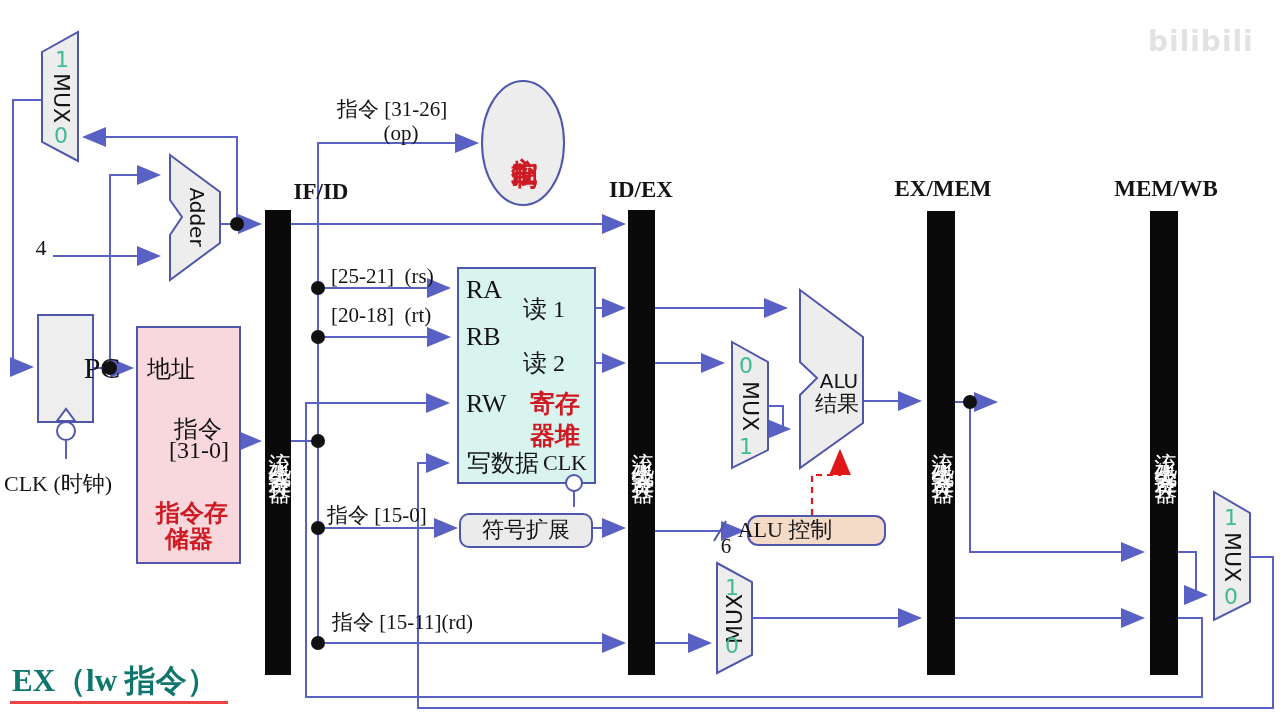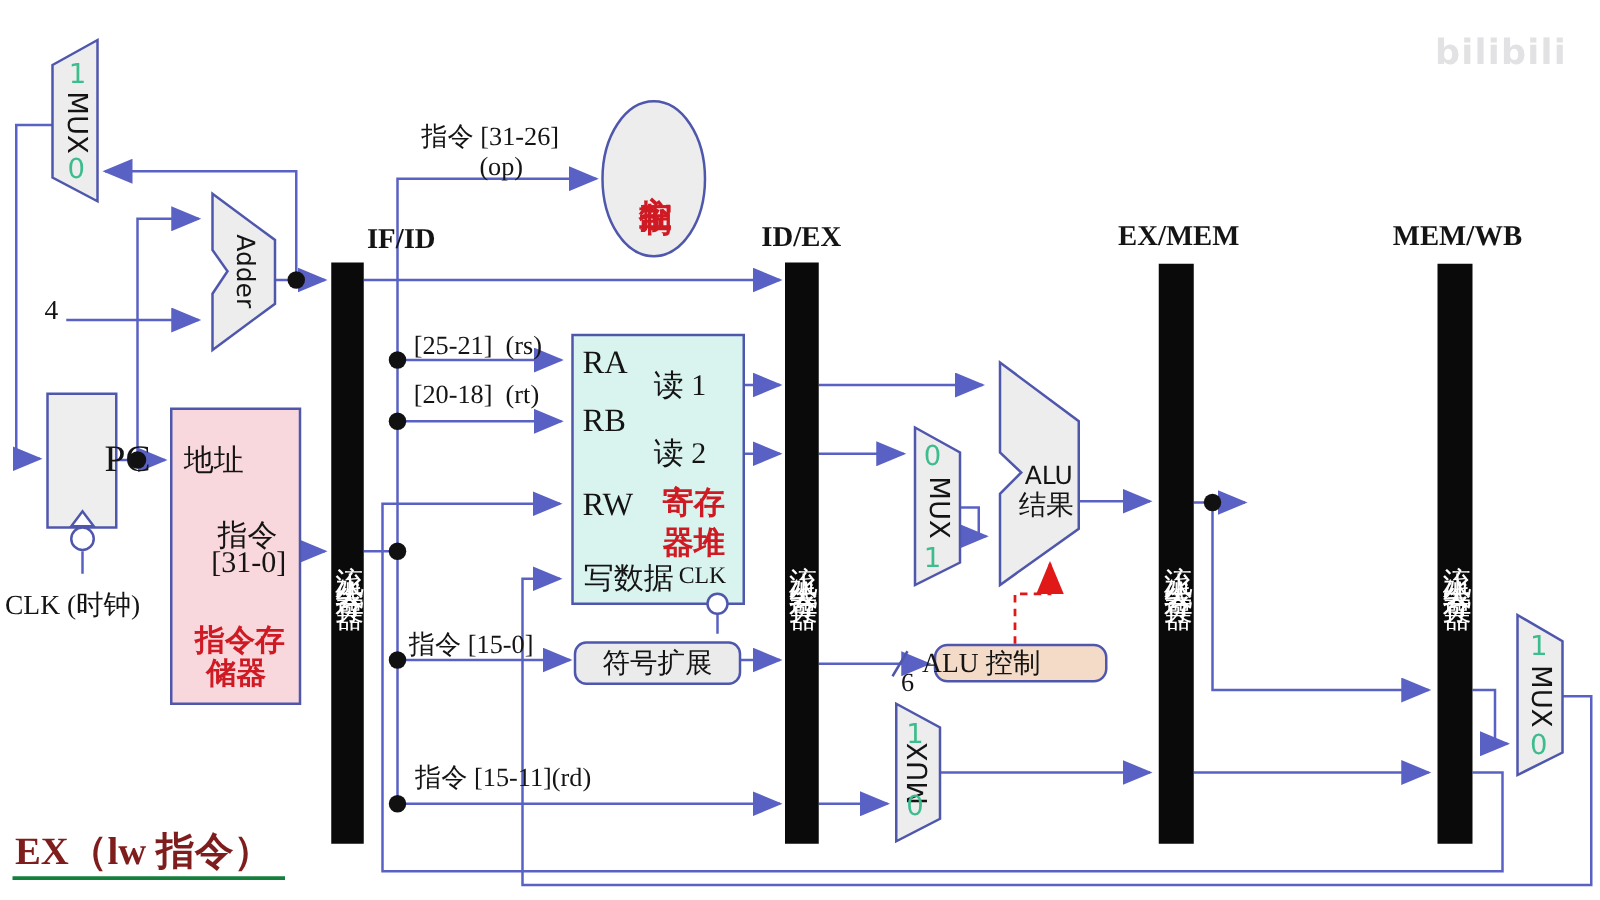--- a/index.html
+++ b/index.html
@@ -13,21 +13,21 @@
   .red{color:#cf1a24;font-weight:bold;}
   .green{color:#3dbd8e;font-family:"DejaVu Sans", sans-serif;font-size:22px;}
   .barlabel{font-size:23px;font-weight:bold;}
   .vbar{writing-mode:vertical-rl;text-orientation:upright;color:#ffffff;
         font-size:23px;letter-spacing:6px;transform:translate(-50%,-50%);}
   .vcjk{writing-mode:vertical-rl;text-orientation:upright;letter-spacing:3px;}
   .vmux{writing-mode:vertical-rl;text-orientation:mixed;font-family:"DejaVu Sans", sans-serif;
         font-size:22px;color:#141414;}
   .rev{transform:translate(-50%,-50%) rotate(180deg);}
   .rot90{transform:translate(-50%,-50%) rotate(90deg);}
-  #ex-banner{font-size:31px;font-weight:bold;color:#7f1d1d;border-bottom:3px solid #15803d;
+  #ex-banner{font-size:31px;font-weight:bold;color:#0f766e;border-bottom:3px solid #ef4444;
              padding:0 10px 2px 2px;}
   #watermark{font-family:"DejaVu Sans", sans-serif;font-size:28px;font-weight:bold;
              color:rgba(190,190,195,0.45);letter-spacing:1px;}
 </style>
 </head>
 <body>
 
 <div id="stage">
 
   <svg id="wires" width="1280" height="720" viewBox="0 0 1280 720">
@@ -136,21 +136,21 @@
 
   <div class="lbl f21" style="left:337px;top:97px;">指令 [31-26]</div>
   <div class="lbl c f21" style="left:401px;top:133px;">(op)</div>
   <div class="lbl f21" style="left:331px;top:264px;">[25-21]  (rs)</div>
   <div class="lbl f21" style="left:331px;top:303px;">[20-18]  (rt)</div>
   <div class="lbl f21" style="left:327px;top:503px;">指令 [15-0]</div>
   <div class="lbl f21" style="left:332px;top:610px;">指令 [15-11](rd)</div>
   <div class="lbl c f22" style="left:41px;top:248px;">4</div>
   <div class="lbl c f21" style="left:726px;top:546px;">6</div>
   <div class="lbl f22" style="left:4px;top:471px;">CLK (时钟)</div>
-  <div class="lbl" style="left:543px;top:450px;font-size:19px;">CLK</div>
+  <div class="lbl" style="left:543px;top:450px;font-size:22px;">CLK</div>
 
   <div class="lbl c" style="left:66px;top:368px;font-size:30px;margin-left:36px;">PC</div>
   <div class="lbl c rot90 sans" style="left:196px;top:217px;font-size:20px;">Adder</div>
 
   <div class="lbl f24" style="left:147px;top:356px;">地址</div>
   <div class="lbl c f24" style="left:198px;top:430px;">指令</div>
   <div class="lbl c f24" style="left:199px;top:451px;">[31-0]</div>
   <div class="lbl c red f24" style="left:192px;top:514px;">指令存</div>
   <div class="lbl c red f24" style="left:189px;top:540px;">储器</div>
 

